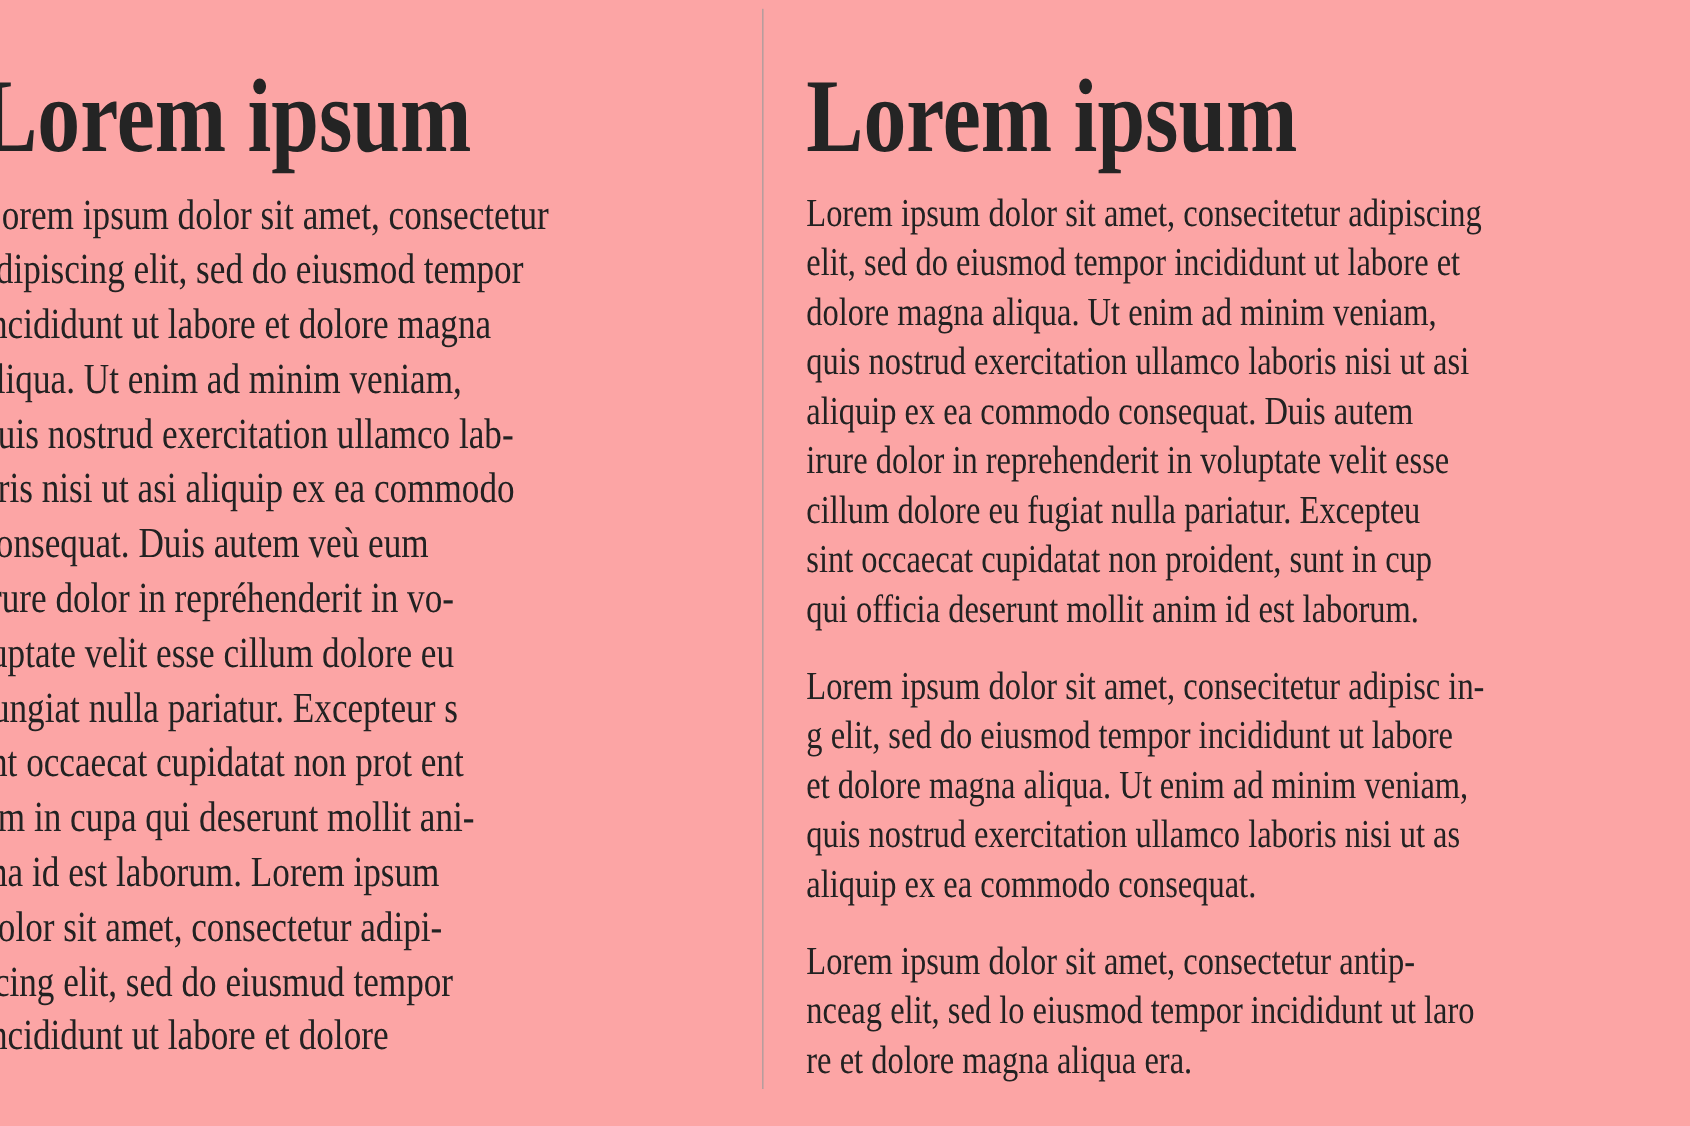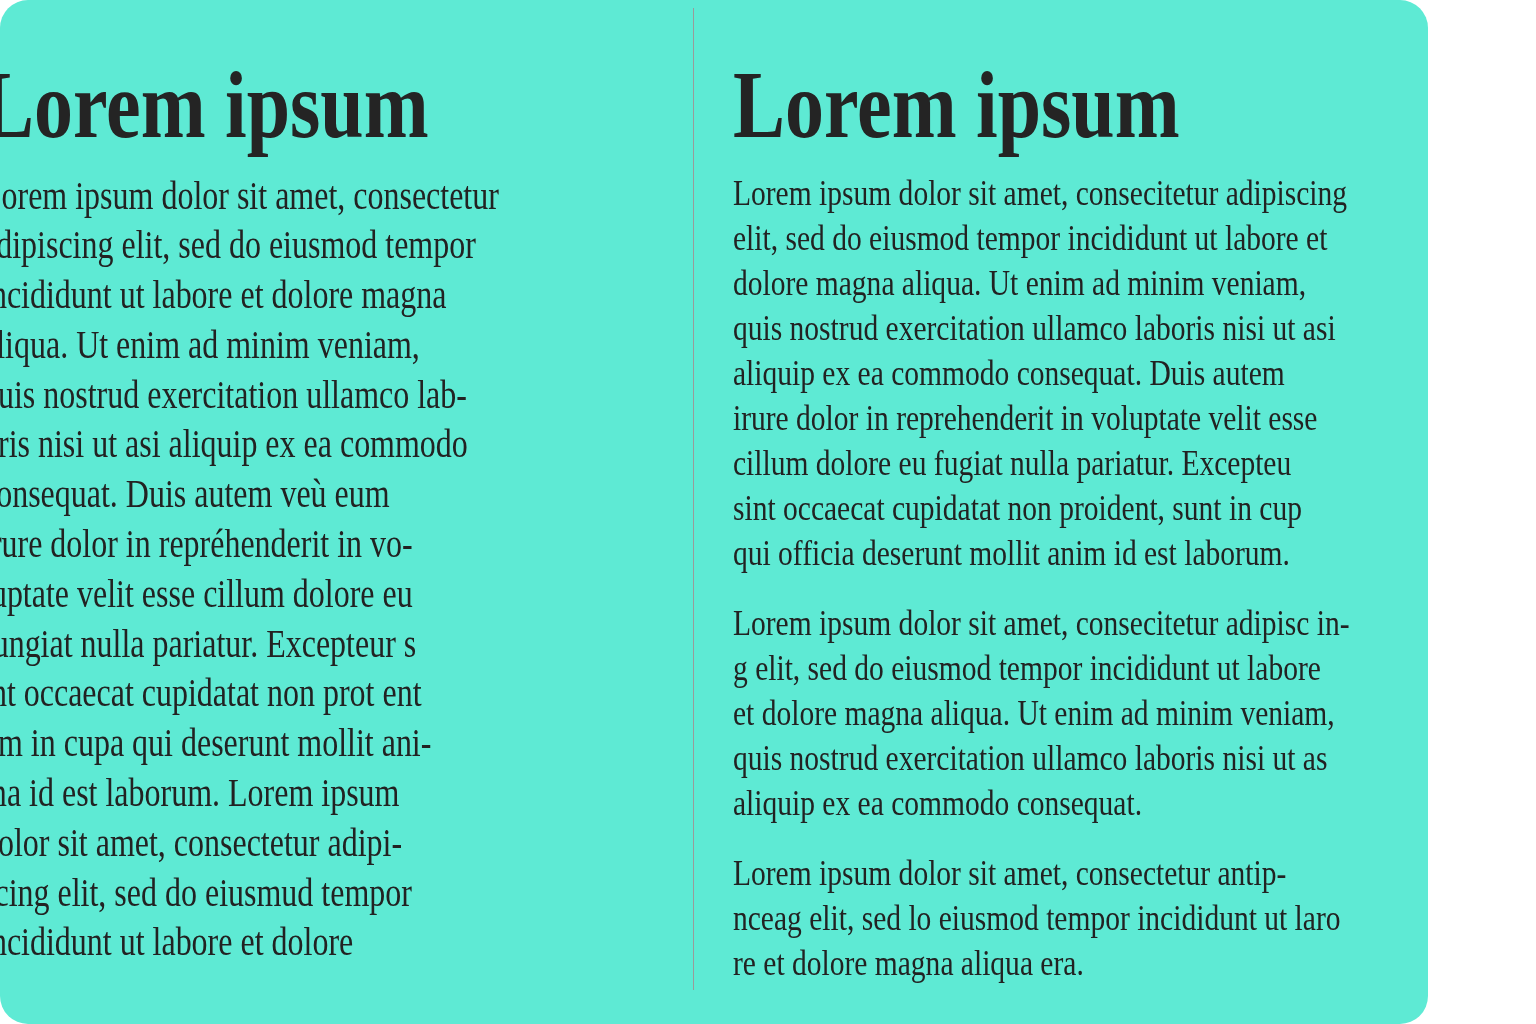--- a/index.html
+++ b/index.html
@@ -2,26 +2,25 @@
 <html><head>
 <meta charset="utf-8">
 <style>
   html, body {
     margin: 0;
     padding: 0;
     overflow: hidden;
   }
   .page {
     position: relative;
-    width: 1428px;
+    width: 1536px;
     height: 1024px;
-    background: #5eead4;
+    background: #fca5a5;
     color: #222222;
     font-family: "Liberation Serif", serif;
-    border-radius: 28px;
   }
   .col {
     position: absolute;
     top: 0;
     transform: scaleX(0.82);
     transform-origin: top left;
     white-space: nowrap;
   }
   .col-left  { left: -18px; }
   .col-right { left: 733px; }

